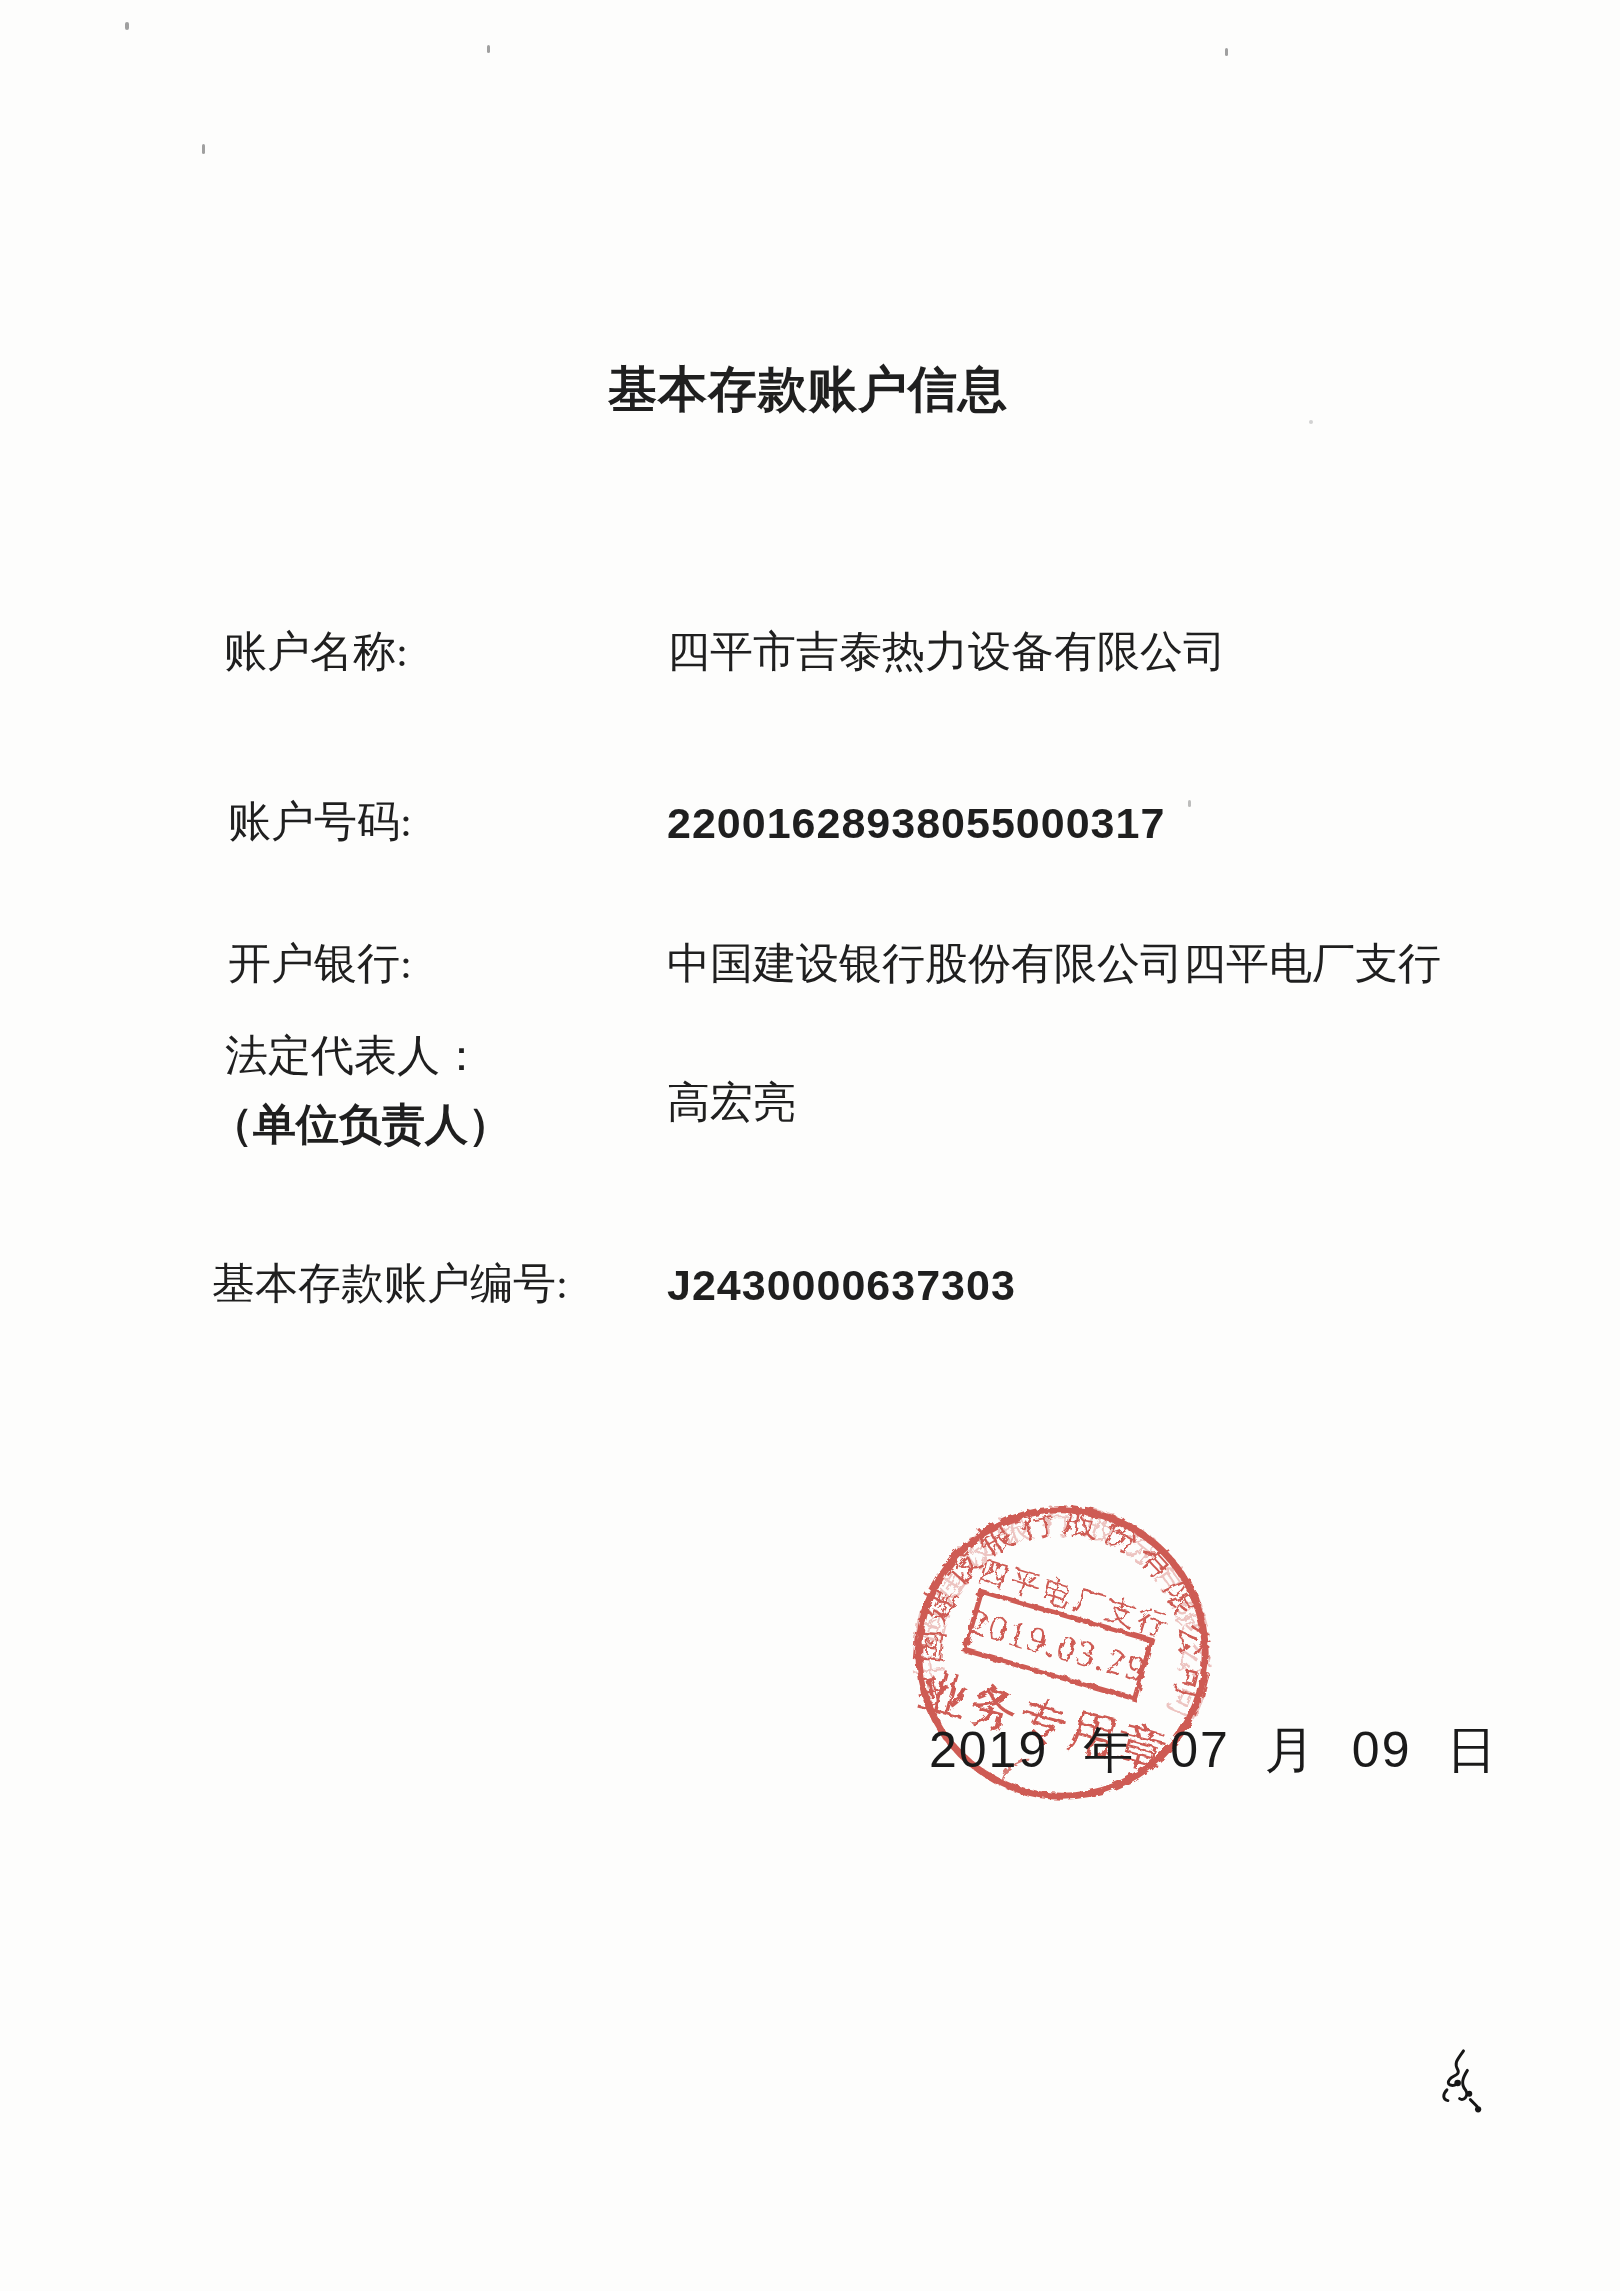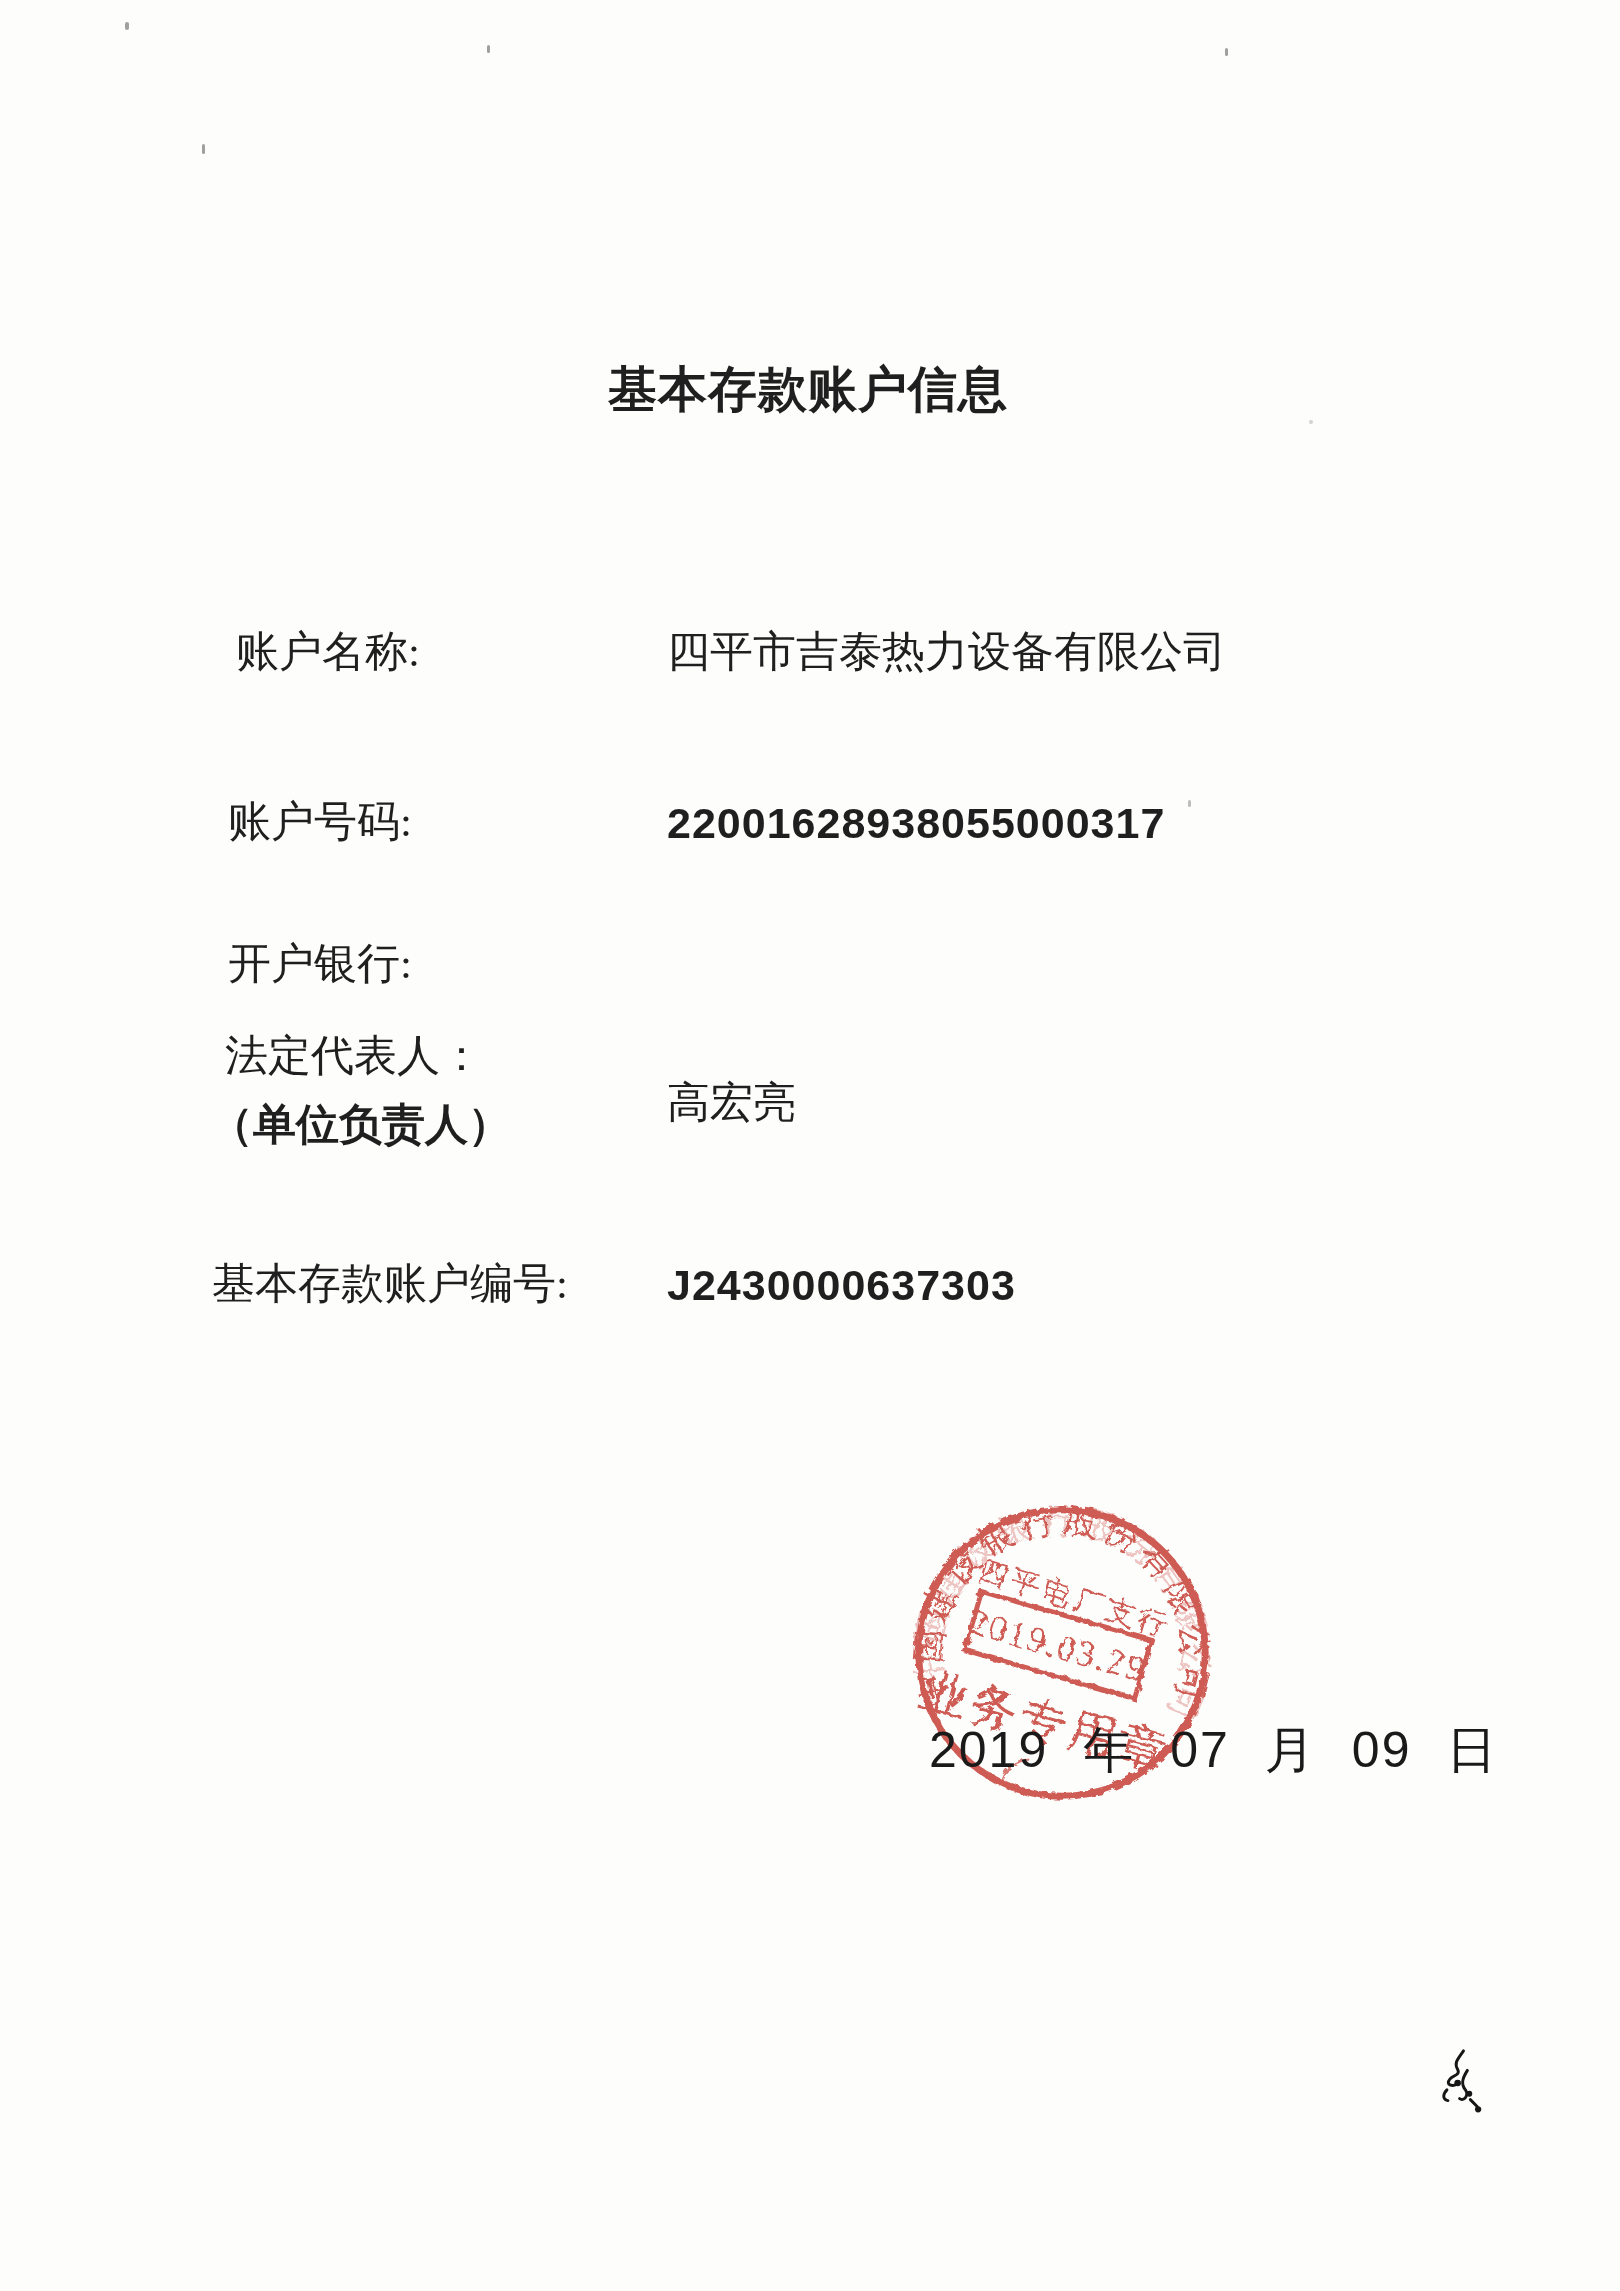--- a/index.html
+++ b/index.html
@@ -22,21 +22,21 @@
     font-size:49px;font-weight:800;letter-spacing:1px;
     white-space:nowrap;line-height:1;
   }
   .label,.value{
     position:absolute;font-size:43px;line-height:1.15;
     font-weight:500;white-space:nowrap;color:var(--ink-black);
   }
   .value{left:667px;}
   .num{font-family:"Liberation Sans","DejaVu Sans",sans-serif;font-weight:700;letter-spacing:1px;}
   
-  .r1l{left:236px;top:627px;} .r1v{top:627px;}
+  .r1l{left:224px;top:627px;} .r1v{top:627px;}
   .r2l{left:228px;top:797px;text-align:right;} .r2v{top:799px;}
   .r3l{left:228px;top:939px;} .r3v{top:939px;}
   .r4l1{left:225px;top:1031px;} .r4l2{left:210px;top:1100px;font-weight:bold;} .r4v{top:1078px;}
   .r5l{left:212px;top:1259px;} .r5v{top:1261px;}
   .dateline{
     position:absolute;left:929px;top:1725px;
     font-family:"Liberation Sans","DejaVu Sans",sans-serif;
     font-size:50px;color:#1a1a1a;white-space:nowrap;line-height:1;
     letter-spacing:2px;
   }
@@ -64,20 +64,21 @@
 
   <h1 class="title">基本存款账户信息</h1>
 
   <div class="label r1l">账户名称:</div>
   <div class="value r1v">四平市吉泰热力设备有限公司</div>
 
   <div class="label r2l">账户号码:</div>
   <div class="value num r2v">22001628938055000317</div>
 
   <div class="label r3l">开户银行:</div>
+  <div class="value r3v">中国建设银行股份有限公司四平电厂支行</div>
 
   <div class="label r4l1">法定代表人：</div>
   <div class="label r4l2">（单位负责人）</div>
   <div class="value r4v">高宏亮</div>
 
   <div class="label r5l">基本存款账户编号:</div>
   <div class="value num r5v">J2430000637303</div>
 
   <svg class="stamp" viewBox="-158 -158 316 316" xmlns="http://www.w3.org/2000/svg">
     <defs>

